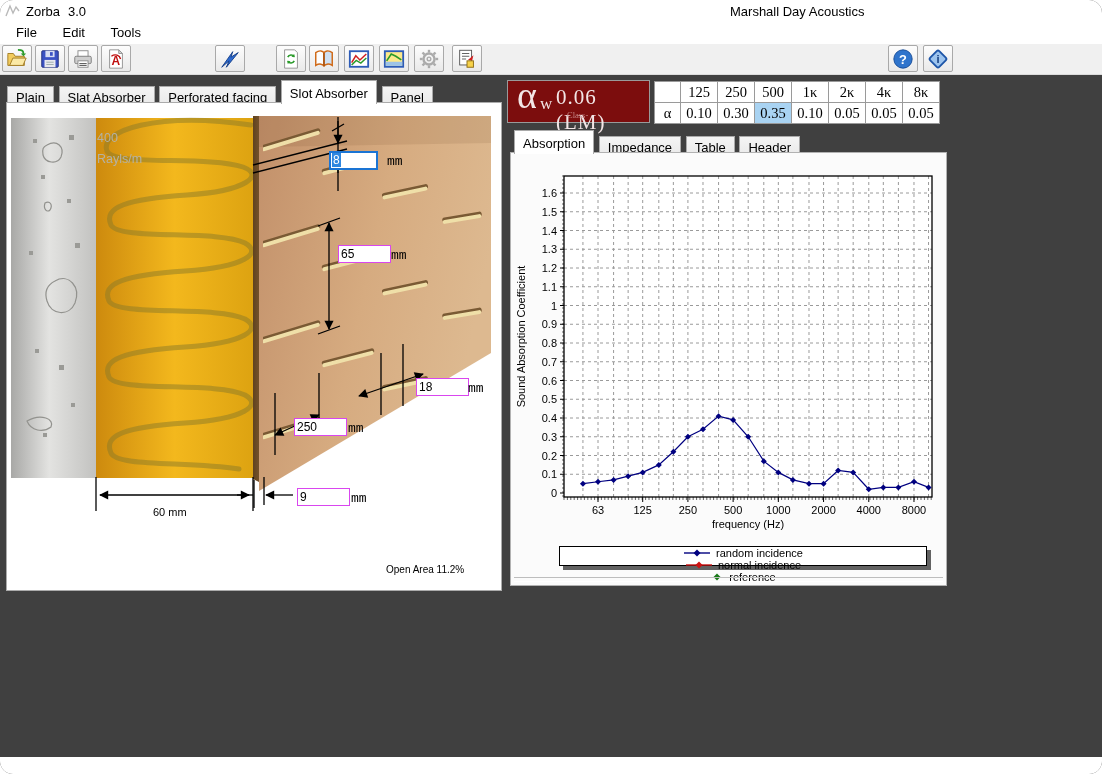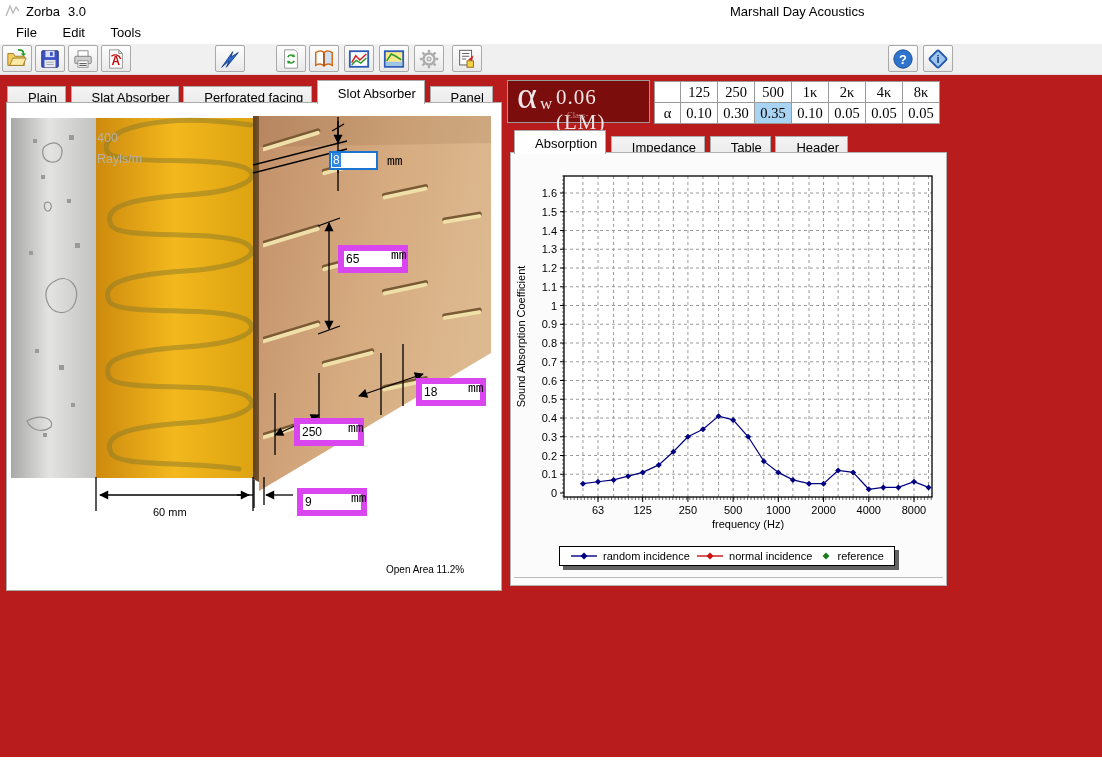--- a/index.html
+++ b/index.html
@@ -1,45 +1,45 @@
 <!DOCTYPE html>
 <html><head>
 <meta charset="utf-8">
 <style>
   html,body{margin:0;padding:0;}
-  .app{position:relative;width:1102px;height:774px;background:#b91c1c;
-       font-family:"Liberation Sans",sans-serif;font-size:13px;color:#000;overflow:hidden;}
+  .app{position:relative;width:1102px;height:774px;background:#404040;
+       font-family:"Liberation Sans",sans-serif;font-size:13px;color:#000;overflow:hidden;border-radius:13px;}
   
   .titlebar{position:absolute;left:0;top:0;width:100%;height:22px;background:#fff;}
   .titlebar .appicon{position:absolute;left:5px;top:4px;}
   .titlebar .appname{position:absolute;left:26px;top:4px;}
   .titlebar .appver{position:absolute;left:68px;top:4px;}
   .titlebar .company{position:absolute;left:730px;top:4px;}
   .menubar{position:absolute;left:0;top:22px;width:100%;height:22px;background:#fff;}
   .menubar .mitem{display:inline-block;padding:3px 11px 0 11px;height:19px;cursor:default;}
   .menubar .mitem:first-child{padding-left:16px;}
   
   .toolbar{position:absolute;left:0;top:44px;width:100%;height:30px;background:#f0f0f0;
            border-bottom:1px solid #dcdcdc;display:flex;align-items:flex-start;}
   .tbtn{width:30px;height:27px;margin-top:1px;background:linear-gradient(#fdfdfd,#e9e9e9);
         border:1px solid #a9a9a9;border-radius:2px;display:flex;align-items:center;justify-content:center;
         box-sizing:border-box;}
   
   .tabstrip{position:absolute;height:22px;white-space:nowrap;}
-  .tab{display:inline-block;box-sizing:border-box;height:21px;padding:3px 8px 0 20px;margin-right:1px;
+  .tab{display:inline-block;box-sizing:border-box;height:21px;padding:3px 8px 0 8px;margin-right:1px;
        background:linear-gradient(#f4f4f4,#e9e9e9);border:1px solid #aaa;border-bottom:none;
        vertical-align:bottom;}
   .tab.active{background:#fff;height:24px;position:relative;top:-3px;padding-top:5px;z-index:5;}
   
   .left-panel{position:absolute;left:6px;top:102px;width:496px;height:489px;background:#fff;
               border:1px solid #ababab;box-sizing:border-box;}
   .left-panel svg.diagram{position:absolute;left:0;top:0;}
   .rayls{position:absolute;left:90px;top:25px;color:#b4b2a4;font-size:12.5px;line-height:21px;}
-  .dim-input{position:absolute;width:44px;height:15px;background:#fff;border:6px solid #d946ef;
-             font-size:12px;padding:1px 12px 0 2px;}
+  .dim-input{position:absolute;width:44px;height:15px;background:#fff;border:1px solid #d946ef;
+             font-size:12px;padding:1px 5px 0 2px;}
   .dim-input.focused{border:2px solid #1a74d4;padding:0 0 0 1px;}
   .dim-input .sel{background:#2f87e0;color:#fff;padding:0 1px;}
   .mm{position:absolute;font-size:13px;font-family:Liberation Mono, monospace;}
   .dimtext{position:absolute;font-size:11px;text-align:right;}
   .openarea{position:absolute;left:379px;top:461px;font-size:10px;}
   
   .alpha-box{position:absolute;left:507px;top:80px;width:141px;height:41px;background:#7c0d0d;
              border:1px solid #9a9a9a;color:#f3e6e6;font-family:"Liberation Serif",serif;}
   .alpha-box .a{position:absolute;left:9px;top:-8px;font-size:38px;}
   .alpha-box .w{position:absolute;left:32px;top:13px;font-size:17px;}
@@ -48,24 +48,24 @@
   .freq-table{position:absolute;left:654px;top:81px;border-collapse:collapse;background:#fff;
               font-family:"Liberation Serif",serif;font-size:14.5px;}
   .freq-table td{border:1px solid #9a9a9a;width:36px;height:20px;text-align:center;padding:0;}
   .freq-table td.rowlab{width:25px;}
   .freq-table td.hl{background:#a9d3f2;}
   
   .chart-panel{position:absolute;left:510px;top:152px;width:437px;height:434px;background:#fbfbfb;
                border:1px solid #b2b2b2;box-sizing:border-box;}
   .chart-panel .bottomgroove{position:absolute;left:3px;right:3px;bottom:3px;height:3px;
                border-top:1px solid #bdbdbd;border-bottom:1px solid #fff;}
-  .legend{position:absolute;left:48px;top:393px;width:336px;height:20px;background:#fff;
+  .legend{position:absolute;left:48px;top:393px;width:368px;height:20px;background:#fff;
           border:1px solid #000;box-shadow:4px 4px 0 rgba(70,70,70,.85);
           display:flex;align-items:center;justify-content:space-between;padding:0 10px;box-sizing:border-box;
-          font-size:11px;}
+          font-size:11px;flex-direction:column;}
   .legend .item{display:flex;align-items:center;gap:5px;}
   .whitestrip{position:absolute;left:0;bottom:0;width:100%;height:17px;background:#fff;}
   text{font-family:"Liberation Sans",sans-serif;}
 </style>
 </head>
 <body>
 
 <div class="app">
 
   <div class="titlebar">

